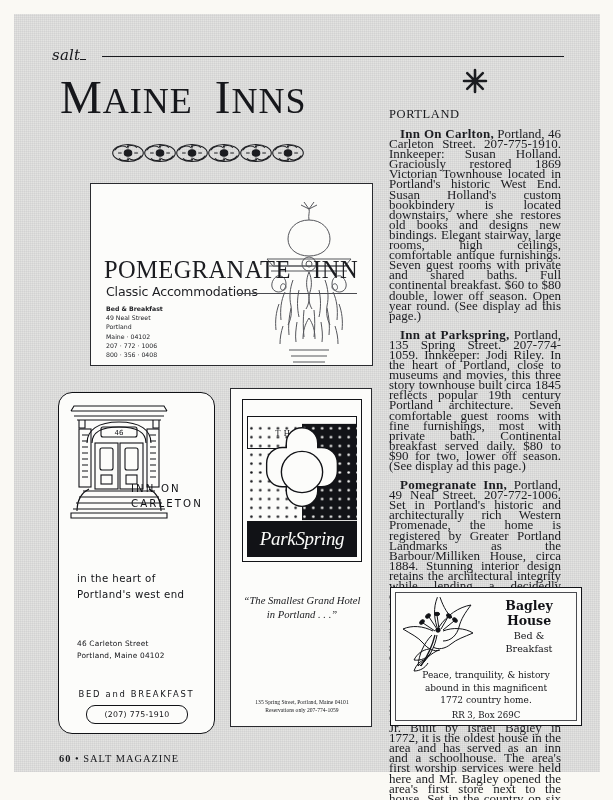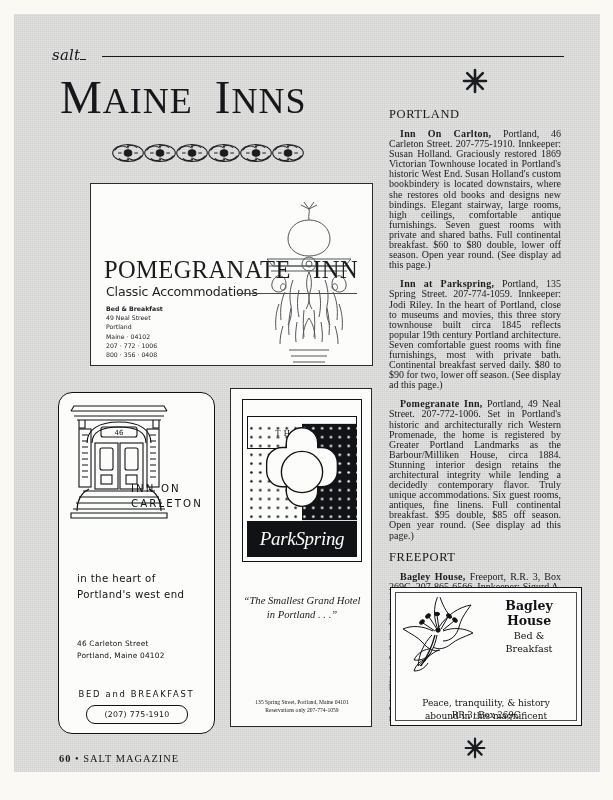--- a/index.html
+++ b/index.html
@@ -62,21 +62,21 @@
     display:block;margin:0 auto 13px auto;width:26px;height:26px;
   }
   .aster-sm{display:block;margin:14px auto 10px auto;width:22px;height:22px;}
   .sec-head{
     font-family:"Liberation Serif", serif;
     font-size:12.5px;letter-spacing:.6px;color:#17181c;
     margin:0 0 7px 0;font-weight:400;
   }
   .entry{
     font-family:"Liberation Serif", serif;
-    font-size:10px;line-height:10.1px;
+    font-size:13px;line-height:10.1px;
     text-align:justify;color:#1b1c20;
     margin:0 0 9px 0;text-indent:11px;
     hyphens:auto;
   }
   .entry b{font-weight:700;letter-spacing:.25px;}
 
   
   .ad-pom{
     position:absolute;left:90px;top:183px;width:283px;height:183px;
     background:#fcfcfa;border:1.1px solid #2a2b2f;box-sizing:border-box;
@@ -195,21 +195,21 @@
     font-size:12.5px;line-height:14.5px;color:#121317;
   }
   .bag-bb{
     position:absolute;right:8px;top:36px;width:78px;text-align:center;
     font-family:"DejaVu Serif", serif;
     font-size:9.6px;line-height:13px;color:#121317;
   }
   .bag-tag{
     position:absolute;left:0;top:76px;width:100%;text-align:center;
     font-family:"DejaVu Serif", serif;
-    font-size:9px;line-height:12.6px;color:#121317;margin-top:28px;
+    font-size:9px;line-height:12.6px;color:#121317;
   }
   .bag-addr{
     position:absolute;left:0;top:117px;width:100%;text-align:center;
     font-family:"DejaVu Serif", serif;
     font-size:8.6px;line-height:11.2px;color:#121317;
   }
 
   
   .footer{
     position:absolute;left:59px;top:753px;

